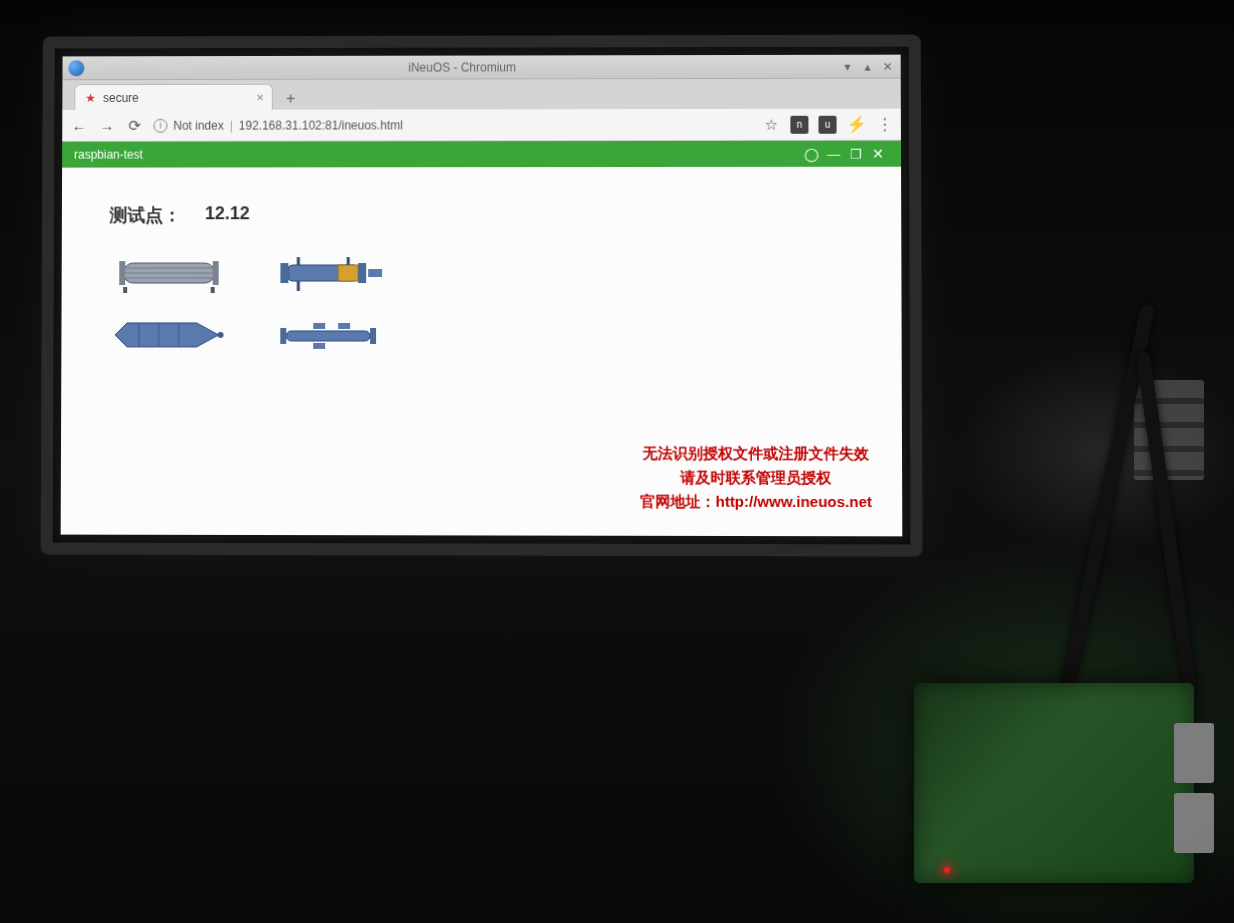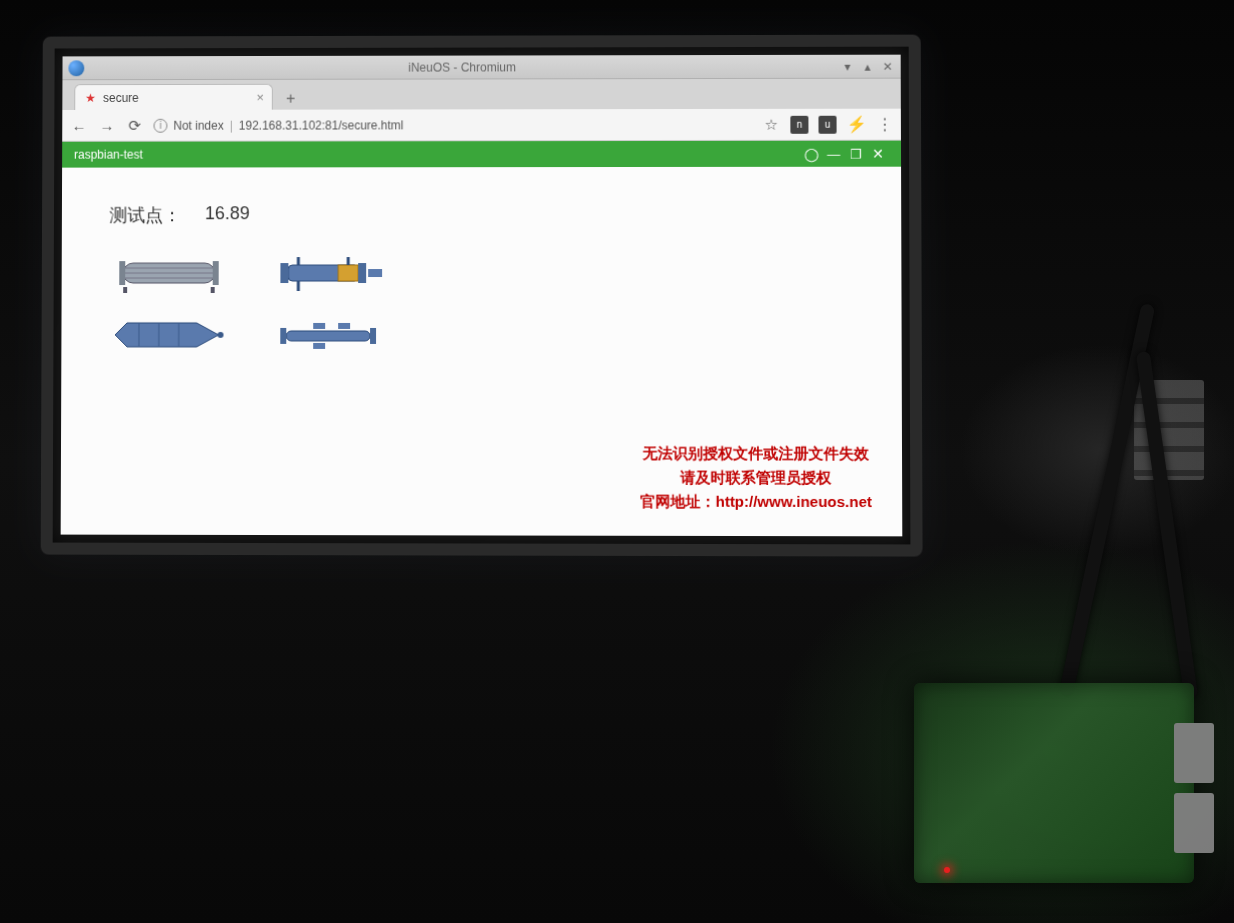--- a/index.html
+++ b/index.html
@@ -120,21 +120,21 @@
   
   .page {
     background: #fcfcfc;
     height: calc(100% - 24px - 30px - 32px - 26px);
     position: relative;
     padding: 36px 48px;
   }
   .testpoint {
     font-size: 18px;
     color: #333;
-    font-weight: 400;
+    font-weight: 700;
     display: flex;
     gap: 24px;
   }
   .equip-grid {
     margin-top: 24px;
     display: grid;
     grid-template-columns: 120px 120px;
     grid-template-rows: 44px 44px;
     gap: 18px 40px;
   }
@@ -221,42 +221,42 @@
     </div>
 
     <div class="addrbar">
       <div class="navbtn">←</div>
       <div class="navbtn">→</div>
       <div class="navbtn">⟳</div>
       <div class="url">
         <span class="info">i</span>
         <span>Not index</span>
         <span class="sep">|</span>
-        <span>192.168.31.102:81/secure.html</span>
+        <span>192.168.31.102:81/ineuos.html</span>
       </div>
       <div class="navbtn">☆</div>
       <div class="ext">n</div>
       <div class="ext">u</div>
       <div class="bolt">⚡</div>
       <div class="menu-dots">⋮</div>
     </div>
 
     <div class="appbar">
       <span class="title">raspbian-test</span>
       <span class="ctrl">◯</span>
       <span class="ctrl">—</span>
       <span class="ctrl">❐</span>
       <span class="ctrl close">✕</span>
     </div>
 
     <div class="page">
 
       <div class="testpoint">
         <span>测试点：</span>
-        <span>16.89</span>
+        <span>12.12</span>
       </div>
 
       <div class="equip-grid">
 
         <div class="equip">
           <svg viewBox="0 0 120 44">
             <rect x="14" y="12" width="92" height="20" rx="10" fill="#9aa4b0" stroke="#556" stroke-width="1"></rect>
             <line x1="14" y1="17" x2="106" y2="17" stroke="#778" stroke-width="1"></line>
             <line x1="14" y1="22" x2="106" y2="22" stroke="#778" stroke-width="1"></line>
             <line x1="14" y1="27" x2="106" y2="27" stroke="#778" stroke-width="1"></line>

